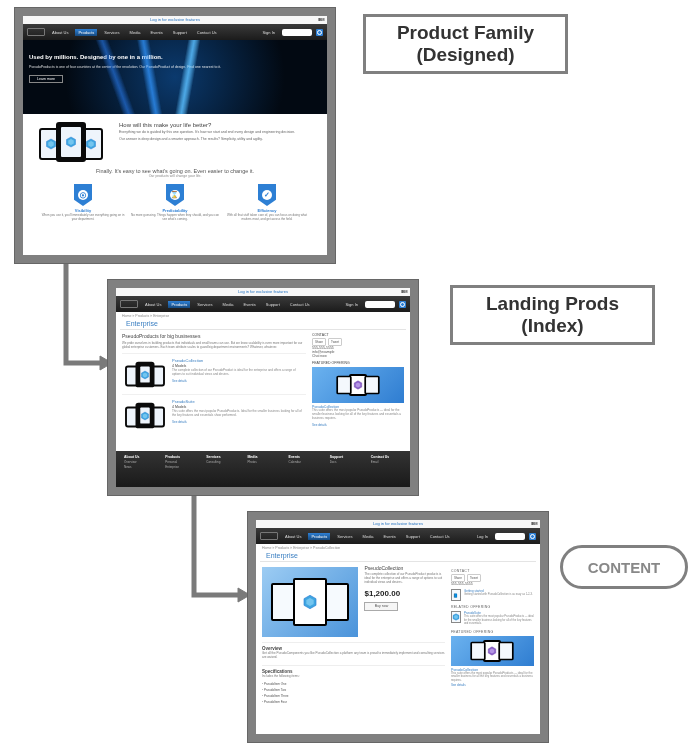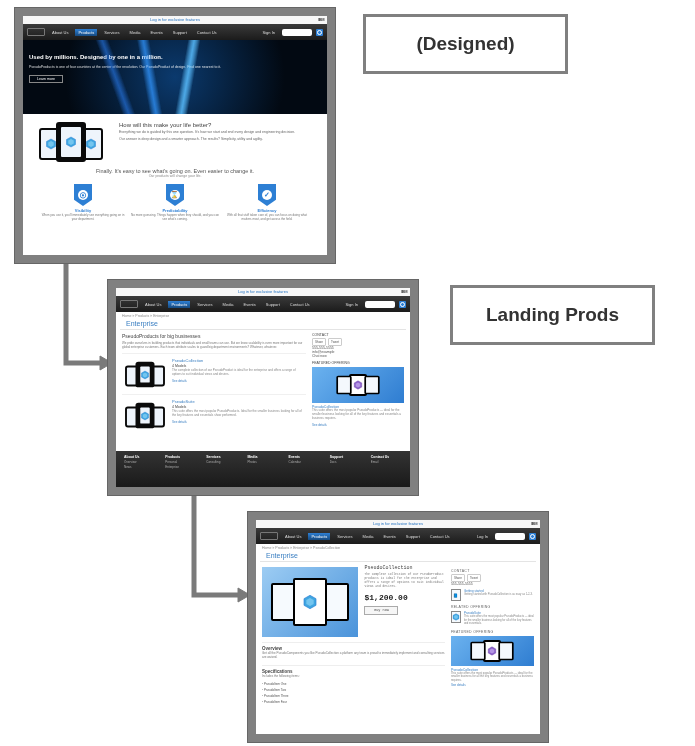--- a/index.html
+++ b/index.html
@@ -306,24 +306,29 @@
 <svg class="arrow" style="left:52px; top:263px; width:80px; height:120px" viewBox="0 0 80 120">
   <path d="M 14 0 L 14 100 L 48 100" stroke-width="5" fill="none"></path>
   <polygon points="48,93 60,100 48,107"></polygon>
 </svg>
 <svg class="arrow" style="left:180px; top:495px; width:90px; height:120px" viewBox="0 0 90 120">
   <path d="M 14 0 L 14 100 L 58 100" stroke-width="5" fill="none"></path>
   <polygon points="58,93 70,100 58,107"></polygon>
 </svg>
 
 <div class="labelbox lbl1">
+  <div>Product Family</div>
   <div>(Designed)</div>
 </div>
 <div class="labelbox lbl2">
   <div>Landing Prods</div>
+  <div>(Index)</div>
+</div>
+<div class="labelbox lbl3">
+  <div>CONTENT</div>
 </div>
 
 <div class="card card1">
  <div class="mini">
   <div class="topstrip">
     <span>Log in for exclusive features</span>
     <span class="ibm">IBM</span>
   </div>
   <div class="navbar">
     <div class="logo"></div>
@@ -550,21 +555,21 @@
     <div class="navitem">Contact Us</div>
     <div class="spacer"></div>
     <div class="navitem">Log In</div>
     <div class="search"></div>
     <div class="mag"></div>
   </div>
   <div class="crumb">Home &gt; Products &gt; Enterprise &gt; PseudoCollection</div>
   <div class="catlabel">Enterprise</div>
   <div class="contentbody">
     <div class="cbleft">
-      <div style="display:flex; gap:6px;font-family:Liberation Mono, monospace;">
+      <div style="display:flex; gap:6px;">
         <div style="flex:1.2">
           <div class="bigpromo">
             <div class="tab side"></div>
             <div class="tab center">
                     <div class="hexicon" style="width:16px;height:16px"><svg viewBox="0 0 24 24">
                         <use href="#hex"></use>
                       </svg></div>
                   </div>
             <div class="tab side"></div>
           </div>

